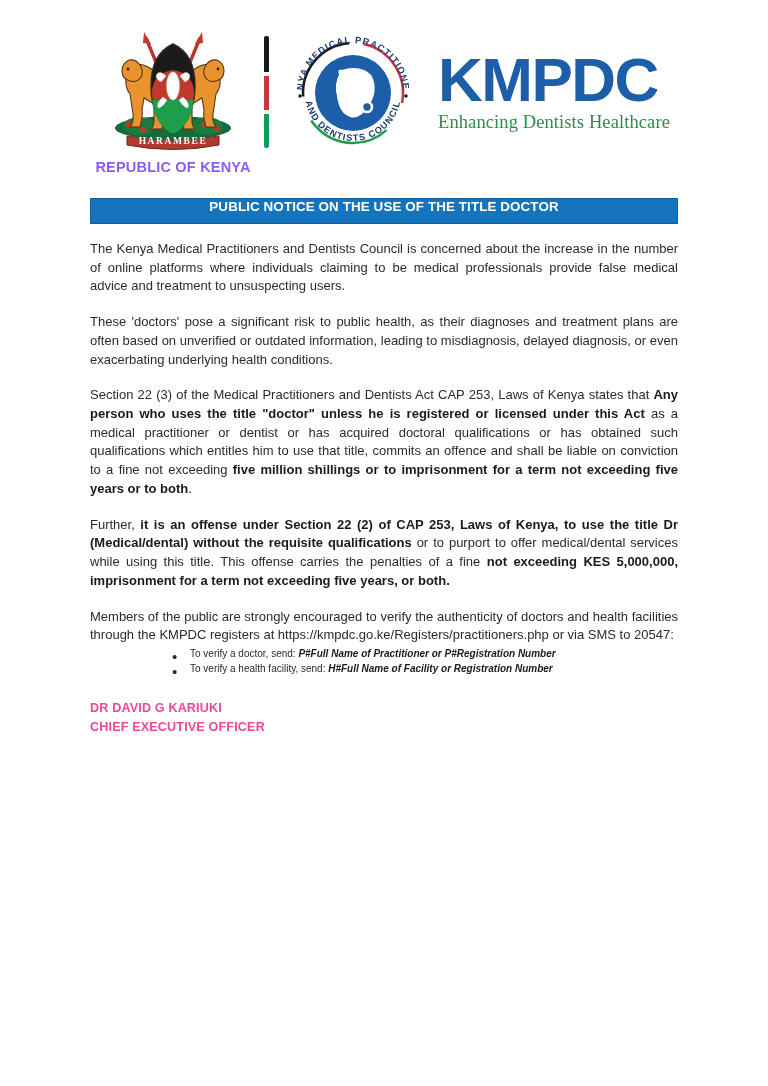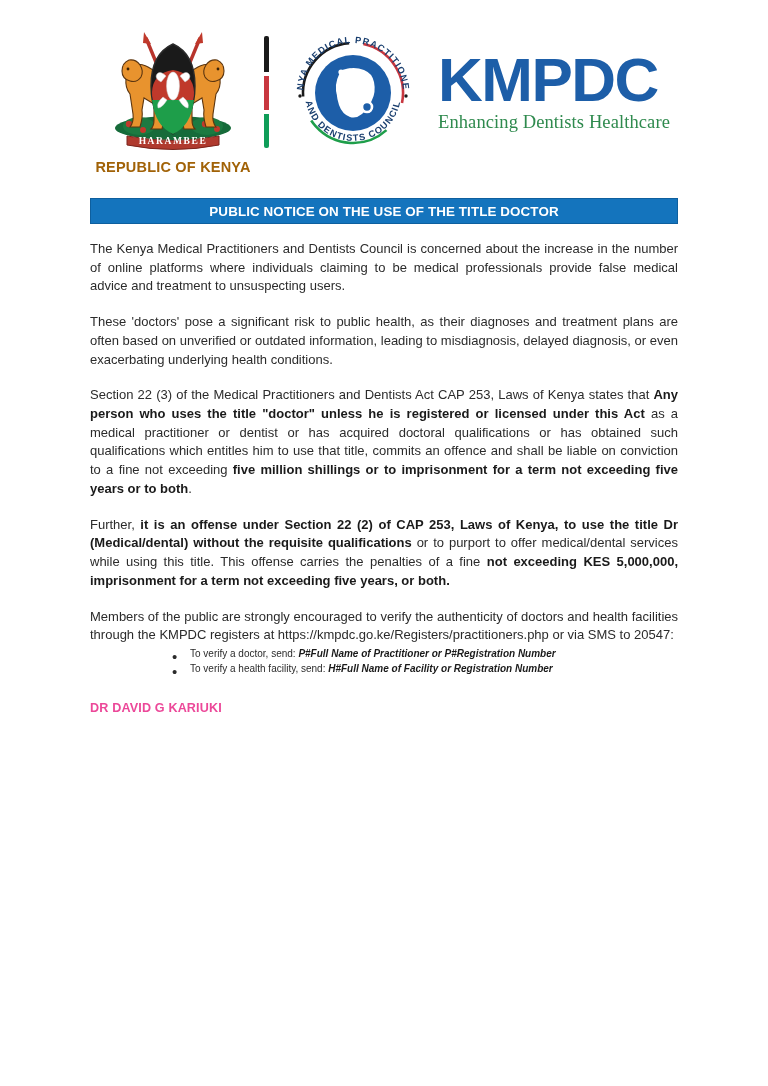--- a/index.html
+++ b/index.html
@@ -39,21 +39,21 @@
     flex-direction: column;
     align-items: center;
     justify-content: flex-start;
   }
   .coat-svg { display: block; }
   .coat-caption {
     font-family: "Liberation Sans", sans-serif;
     font-weight: bold;
     font-size: 14.5px;
     letter-spacing: 0.2px;
-    color: #a16207;
+    color: #8b5cf6;
     margin-top: 1px;
     white-space: nowrap;
   }
   .flag-divider {
     width: 26px;
     height: 122px;
     display: flex;
     align-items: center;
     justify-content: center;
     margin-left: 6px;
@@ -109,21 +109,20 @@
   .banner {
     position: absolute;
     left: 90px;
     top: 198px;
     width: 588px;
     height: 26px;
     background: #1474bd;
     border: 1px solid #0e5f9e;
     box-sizing: border-box;
     display: flex;
-    align-items: center;
     justify-content: center;
   }
   .banner-text {
     color: #ffffff;
     font-family: "Liberation Sans", sans-serif;
     font-weight: bold;
     font-size: 13.4px;
     letter-spacing: 0.1px;
     white-space: nowrap;
   }
@@ -322,16 +321,17 @@
         <span>To verify a doctor, send: </span><span class="bi">P#Full Name of Practitioner or P#Registration Number</span>
       </li>
       <li>
         <span>To verify a health facility, send: </span><span class="bi">H#Full Name of Facility or Registration Number</span>
       </li>
     </ul>
 
 
     <div class="signature">
       <div class="sig-line">DR DAVID G KARIUKI</div>
+      <div class="sig-line">CHIEF EXECUTIVE OFFICER</div>
     </div>
 
   </div>
 </div>
 
 </body></html>

